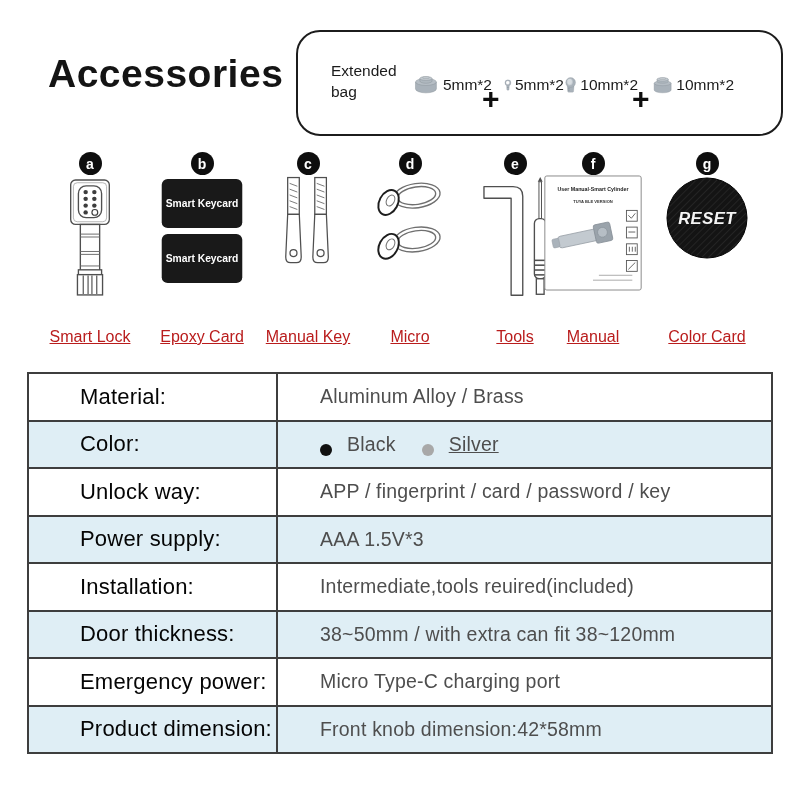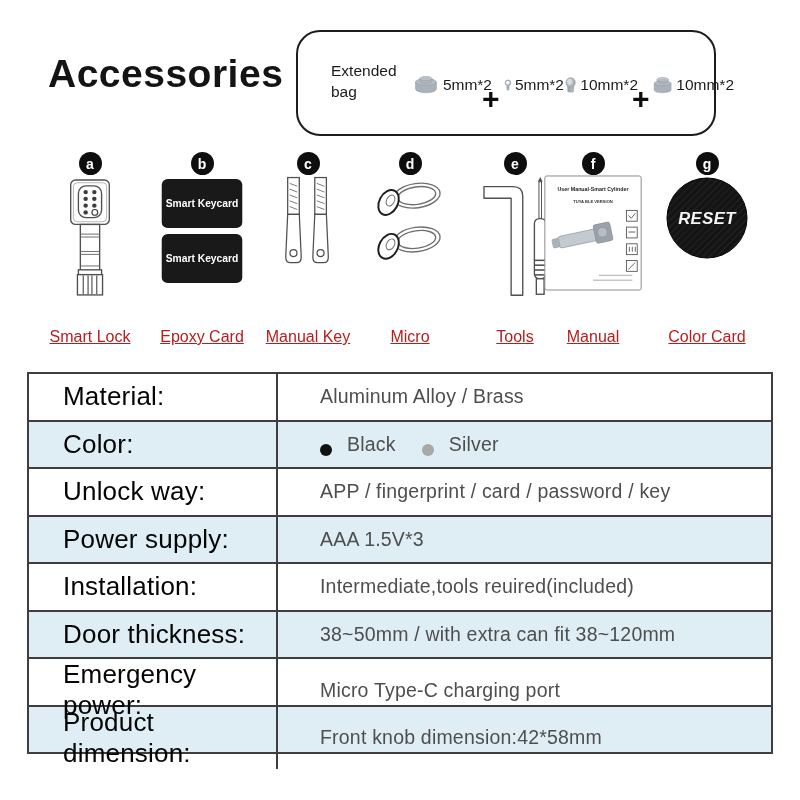--- a/index.html
+++ b/index.html
@@ -8,21 +8,21 @@
     background:#ffffff; font-family:"Liberation Sans", sans-serif;
   }
   svg text { font-family:"Liberation Sans", sans-serif; }
 
   
   .page-title {
     position:absolute; left:48px; top:52px;
     font-size:39px; font-weight:bold; color:#141414; letter-spacing:0.5px;
   }
   .bag-box {
-    position:absolute; left:296px; top:30px; width:420px; height:106px;
+    position:absolute; left:296px; top:30px; width:487px; height:106px;
     border:2px solid #1c1c1c; border-radius:24px; box-sizing:border-box;
     background:#fff;
   }
   .bag-label {
     position:absolute; left:33px; top:28px; width:86px;
     font-size:15.5px; line-height:21px; color:#1b1b1b;
   }
   .bag-item {
     position:absolute; top:10px; height:86px;
     display:flex; flex-direction:row; justify-content:flex-end; align-items:center; gap:3px;
@@ -59,29 +59,29 @@
   
   .spec-table {
     position:absolute; left:27px; top:372px; width:746px;
     border:2px solid #3e3e3e; box-sizing:border-box; background:#fff;
   }
   .spec-row { display:grid; grid-template-columns:249px 1fr; height:45.5px; }
   .spec-row + .spec-row { border-top:2px solid #3e3e3e; }
   .spec-row.alt { background:#dfeef5; }
   .spec-k {
     border-right:2px solid #3e3e3e; display:flex; align-items:center;
-    padding-left:34px; font-size:26px; color:#050505; letter-spacing:0.2px;
+    padding-left:51px; font-size:22px; color:#050505; letter-spacing:0.2px;
   }
   .spec-v {
     display:flex; align-items:center; padding-left:42px;
     font-size:19.5px; color:#4e4e4e; letter-spacing:0.2px;
   }
   .swatch-group { display:flex; align-items:flex-end;gap:8px; }
   .swatch-dot { width:12px; height:12px; border-radius:50%; margin-right:7px; }
-  .swatch-group + .swatch-group { margin-left:26px; }
+  .swatch-group + .swatch-group { margin-left:26px;text-decoration:underline; }
 </style>
 </head>
 <body>
 
 <div class="page-title">Accessories</div>
 
 <div class="bag-box">
   <div class="bag-label">Extended bag</div>
 
   <div class="bag-item bi1">

